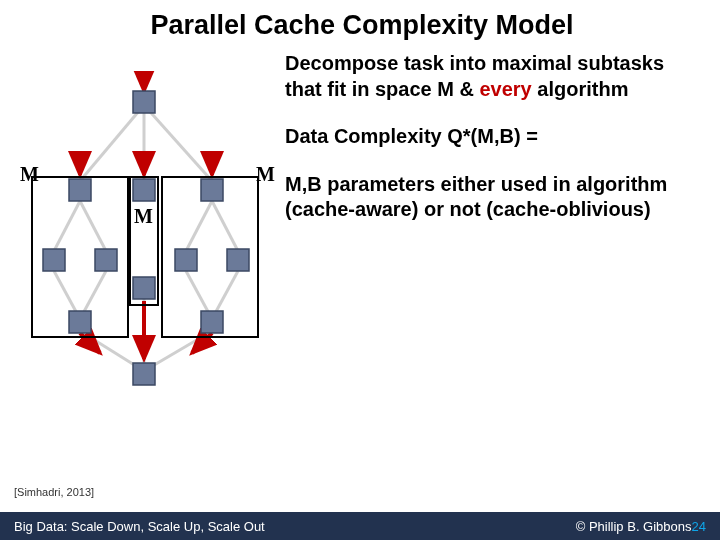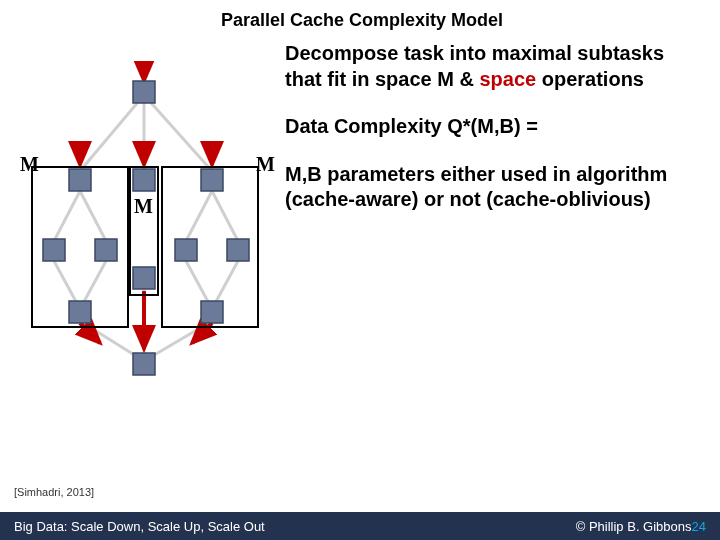--- a/index.html
+++ b/index.html
@@ -6,21 +6,21 @@
   body {
     width: 720px; height: 540px;
     font-family: Verdana, Geneva, sans-serif;
     background: #fff;
     position: relative;
     overflow: hidden;
   }
   .title {
     text-align: center;
     font-weight: bold;
-    font-size: 18px;
+    font-size: 27px;
     padding: 10px 0 6px 4px;
     color: #000;
   }
   .content {
     display: flex;
     padding: 4px 14px 0 14px;
   }
   .left {
     width: 265px;
     position: relative;
@@ -138,21 +138,21 @@
         <rect x="119" y="292" width="22" height="22"></rect>
       </g>
     </svg>
     <span class="m-label" style="left:6px; top:112px;">M</span>
     <span class="m-label" style="left:120px; top:154px;">M</span>
     <span class="m-label" style="left:242px; top:112px;">M</span>
   </div>
 
   <div class="right">
     <div class="bullet">
-      <span>Decompose task into maximal subtasks that fit in space M &amp; </span><span class="glue">space</span><span> operations</span>
+      <span>Decompose task into maximal subtasks that fit in space M &amp; </span><span class="glue">every</span><span> algorithm</span>
     </div>
     <div class="bullet">Data Complexity Q*(M,B) =</div>
     <div class="bullet">M,B parameters either used in algorithm (cache-aware) or not (cache-oblivious)</div>
   </div>
 </div>
 
 <div class="citation">[Simhadri, 2013]</div>
 
 <div class="footer">
   <div class="left-f">Big Data: Scale Down, Scale Up, Scale Out</div>

